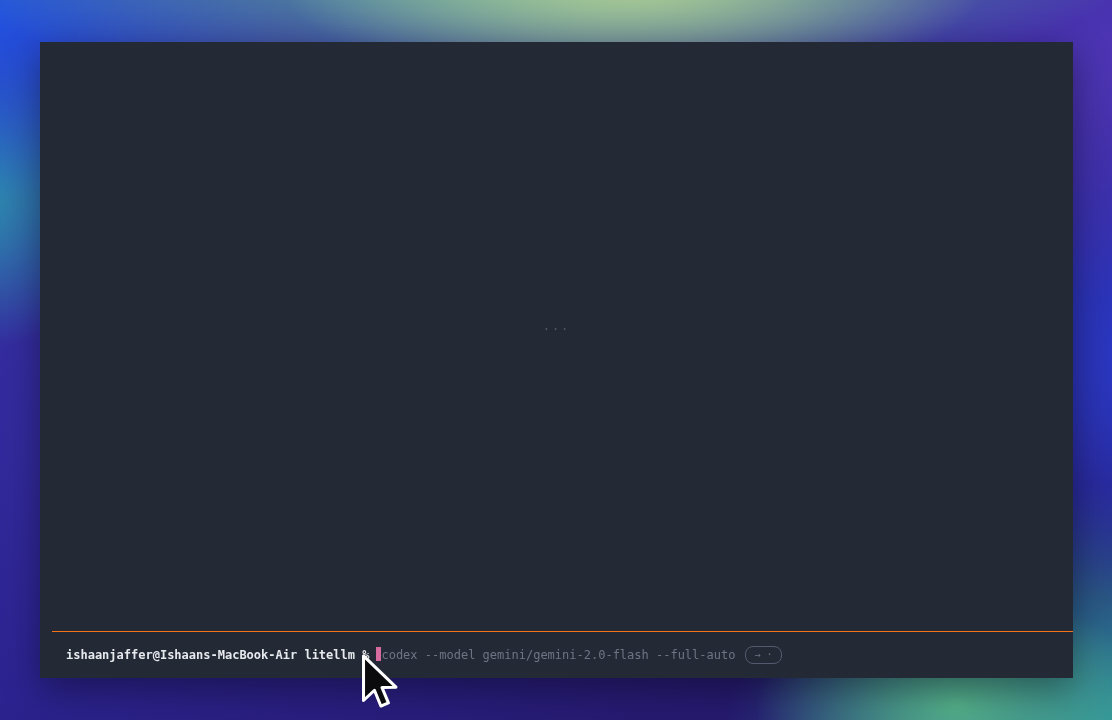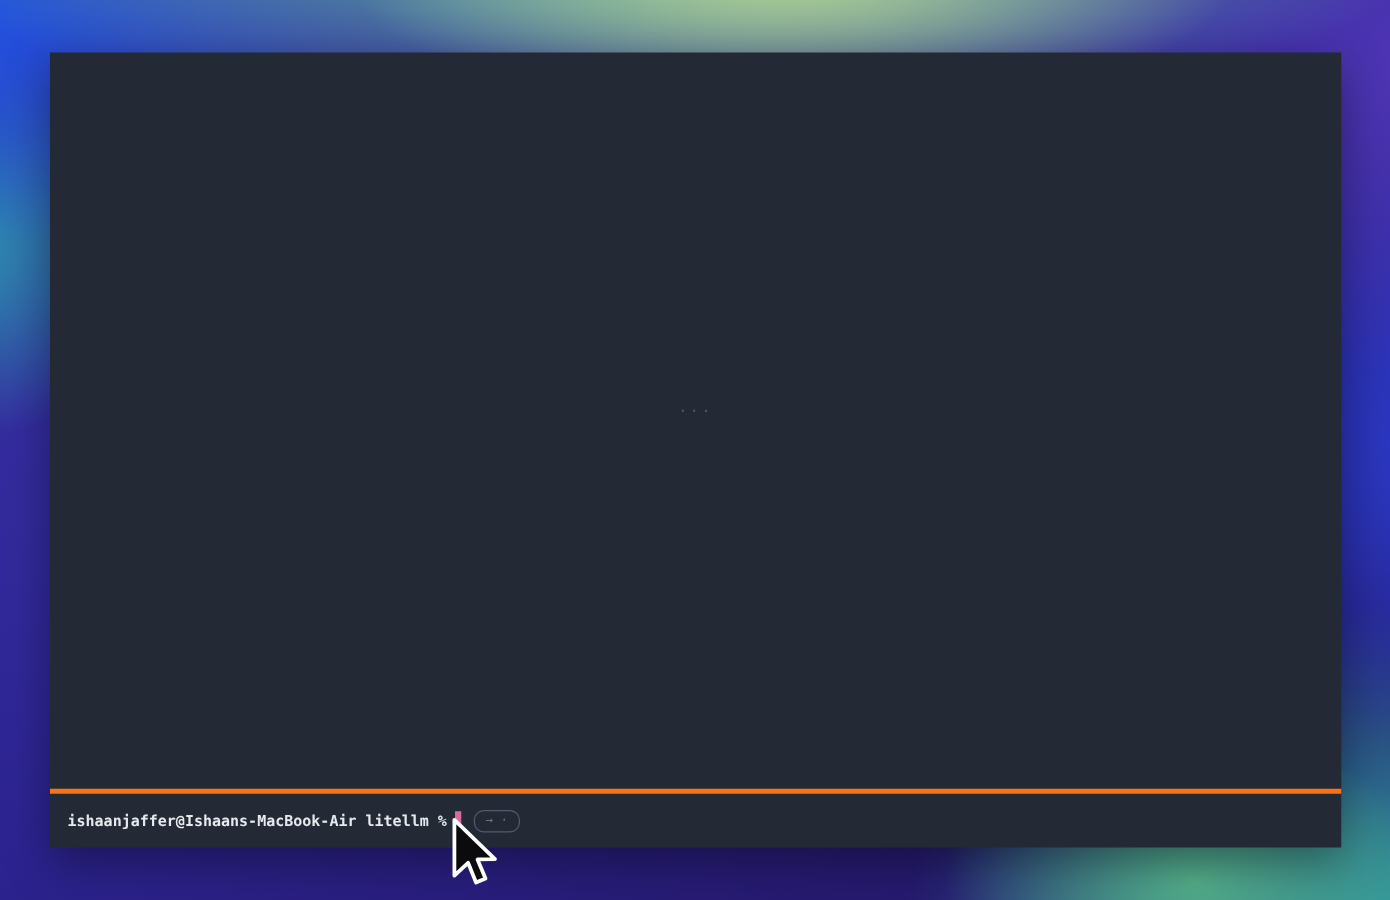--- a/index.html
+++ b/index.html
@@ -34,23 +34,23 @@
   .loading-dots {
     position: absolute;
     top: 280px; left: 0; right: 0;
     text-align: center;
     color: #525a6a;
     font-size: 12px;
     letter-spacing: 2px;
   }
   .prompt-bar {
     position: absolute;
-    left: 0; right: 0; bottom: 0;
+    left: 12px; right: 0; bottom: 0;
     height: 47px;
-    border-top: 4px solid #f97316;
+    border-top: 1px solid #f97316;
     display: flex;
     align-items: center;
     padding-left: 14px;
     font-size: 12px;
     white-space: pre;
   }
   .prompt-text {
     color: #e6e9ed;
     font-weight: bold;
   }
@@ -86,20 +86,21 @@
 
 <div class="terminal-window">
 
   <div class="terminal-body">
     <div class="loading-dots">···</div>
   </div>
 
   <div class="prompt-bar">
     <span class="prompt-text">ishaanjaffer@Ishaans-MacBook-Air litellm %</span>
     <span class="caret"></span>
+    <span class="suggestion-text">codex --model gemini/gemini-2.0-flash --full-auto</span>
     <span class="hint-badge">→ ·</span>
   </div>
 
 </div>
 
 <svg class="mouse-cursor" viewBox="0 0 22 33" xmlns="http://www.w3.org/2000/svg">
   <path d="M1.5 1 L1.5 27.5 L8 21.4 L11.8 30.8 L16.3 28.9 L12.5 19.8 L20.8 19.6 Z" fill="#0b0b0e" stroke="#ffffff" stroke-width="1.8" stroke-linejoin="round"></path>
 </svg>
 
 </body></html>

